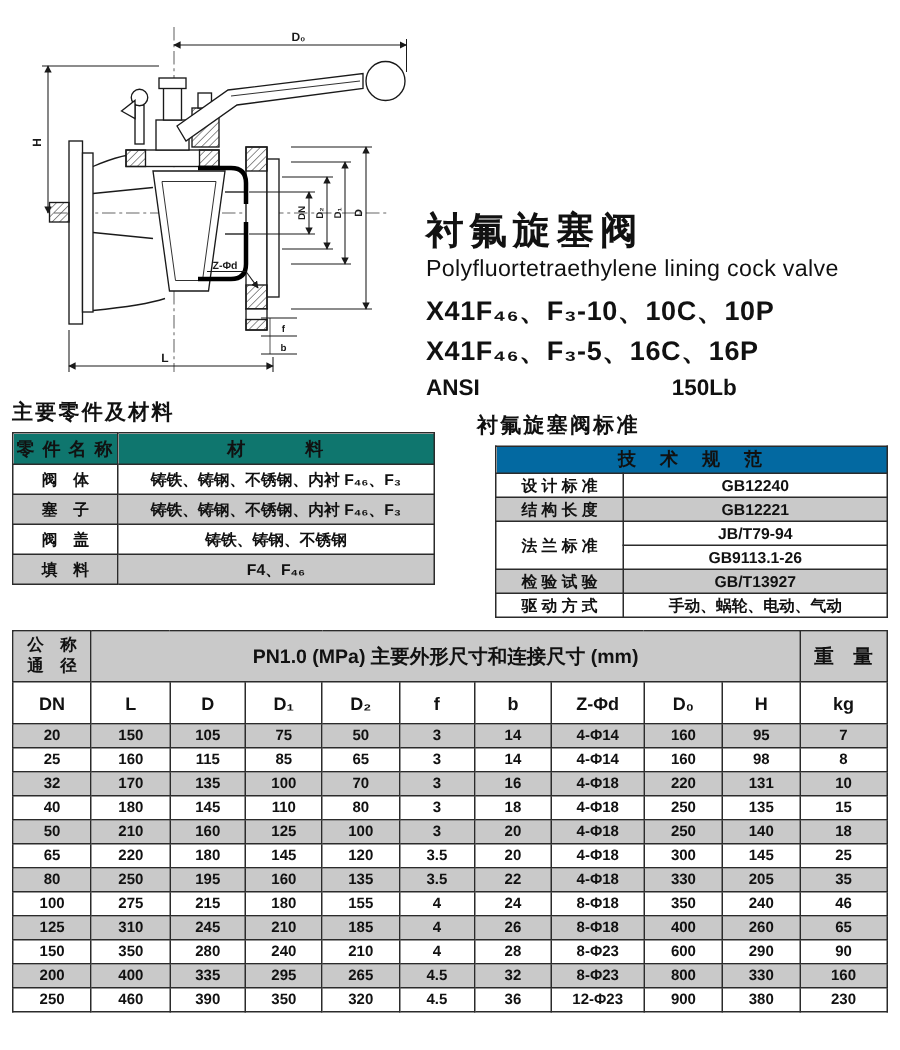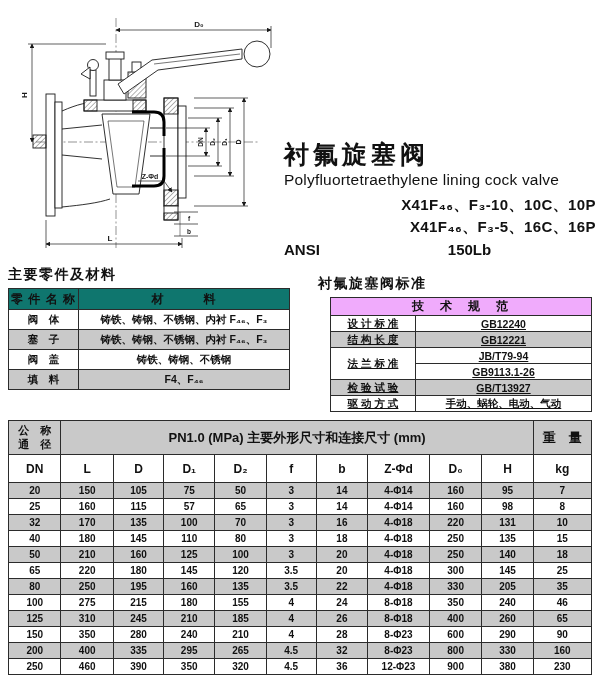--- a/index.html
+++ b/index.html
@@ -12,42 +12,42 @@
   }
   
   #drawing-wrap { position:absolute; left:6px; top:8px; width:282px; height:250px; }
   #drawing-wrap svg { width:100%; height:100%; }
   .dwg-label { font-family:"Liberation Sans",sans-serif; font-weight:bold; fill:#1a1a1a; }
 
   
   #title-block { position:absolute; left:284px; top:141px; width:312px; }
   #title-cn { font-size:25px; font-weight:bold; letter-spacing:4px; line-height:1.1; margin:0; }
   #title-en { font-size:15.5px; margin:2px 0 5px 0; letter-spacing:0.2px; }
-  .model-line { font-size:15px; font-weight:bold; line-height:1.5; letter-spacing:0.4px;text-align:right; }
+  .model-line { font-size:18px; font-weight:bold; line-height:1.5; letter-spacing:0.4px; }
   #ansi-line { font-size:15px; font-weight:bold; line-height:1.5; }
   #ansi-line .ansi-class { margin-left:128px; }
 
   
   table { border-collapse:collapse; table-layout:fixed; }
   td, th { border:1.5px solid #2b2b2b; text-align:center; font-weight:bold; padding:0; overflow:hidden; white-space:nowrap; }
   .shade { background:#c9c9c9; }
   .section-title { font-size:14px; font-weight:bold; letter-spacing:1.5px; margin:0 0 4px 0; }
 
   
   #materials-section { position:absolute; left:8px; top:266px; width:260px; }
   #materials-table { width:282px; }
   #materials-table th { height:21px; font-size:12px; background:#0f766e; letter-spacing:1px; }
   #materials-table td { height:20px; font-size:10.5px; }
   #materials-table .col-name { width:70px; }
 
   
   #standards-section { position:absolute; left:318px; top:275px; width:278px; }
   #standards-table { width:262px; margin-left:12px; }
-  #standards-table th { height:17px; font-size:12px; background:#f0abfc; letter-spacing:2px; }
-  #standards-table td { height:16px; font-size:10.5px;text-decoration:underline; }
+  #standards-table th { height:17px; font-size:12px; background:#0369a1; letter-spacing:2px; }
+  #standards-table td { height:16px; font-size:10.5px; }
   #standards-table .col-label { width:85px; }
 
   
   #dimension-section { position:absolute; left:8px; top:420px; width:584px; }
   #dimension-table { width:584px; }
   #dimension-table .hdr1 td { height:34px; background:#c9c9c9; font-size:13px; }
   #dimension-table .hdr1 .corner { font-size:11px; line-height:1.25;text-align:center; }
   #dimension-table .hdr2 td { height:28px; font-size:12px; background:#fff; }
   #dimension-table tbody td { height:16px; font-size:10px; }
 </style>
@@ -318,21 +318,21 @@
           <td>14</td>
           <td>4-Φ14</td>
           <td>160</td>
           <td>95</td>
           <td>7</td>
         </tr>
         <tr>
           <td>25</td>
           <td>160</td>
           <td>115</td>
-          <td>57</td>
+          <td>85</td>
           <td>65</td>
           <td>3</td>
           <td>14</td>
           <td>4-Φ14</td>
           <td>160</td>
           <td>98</td>
           <td>8</td>
         </tr>
         <tr class="shade">
           <td>32</td>

